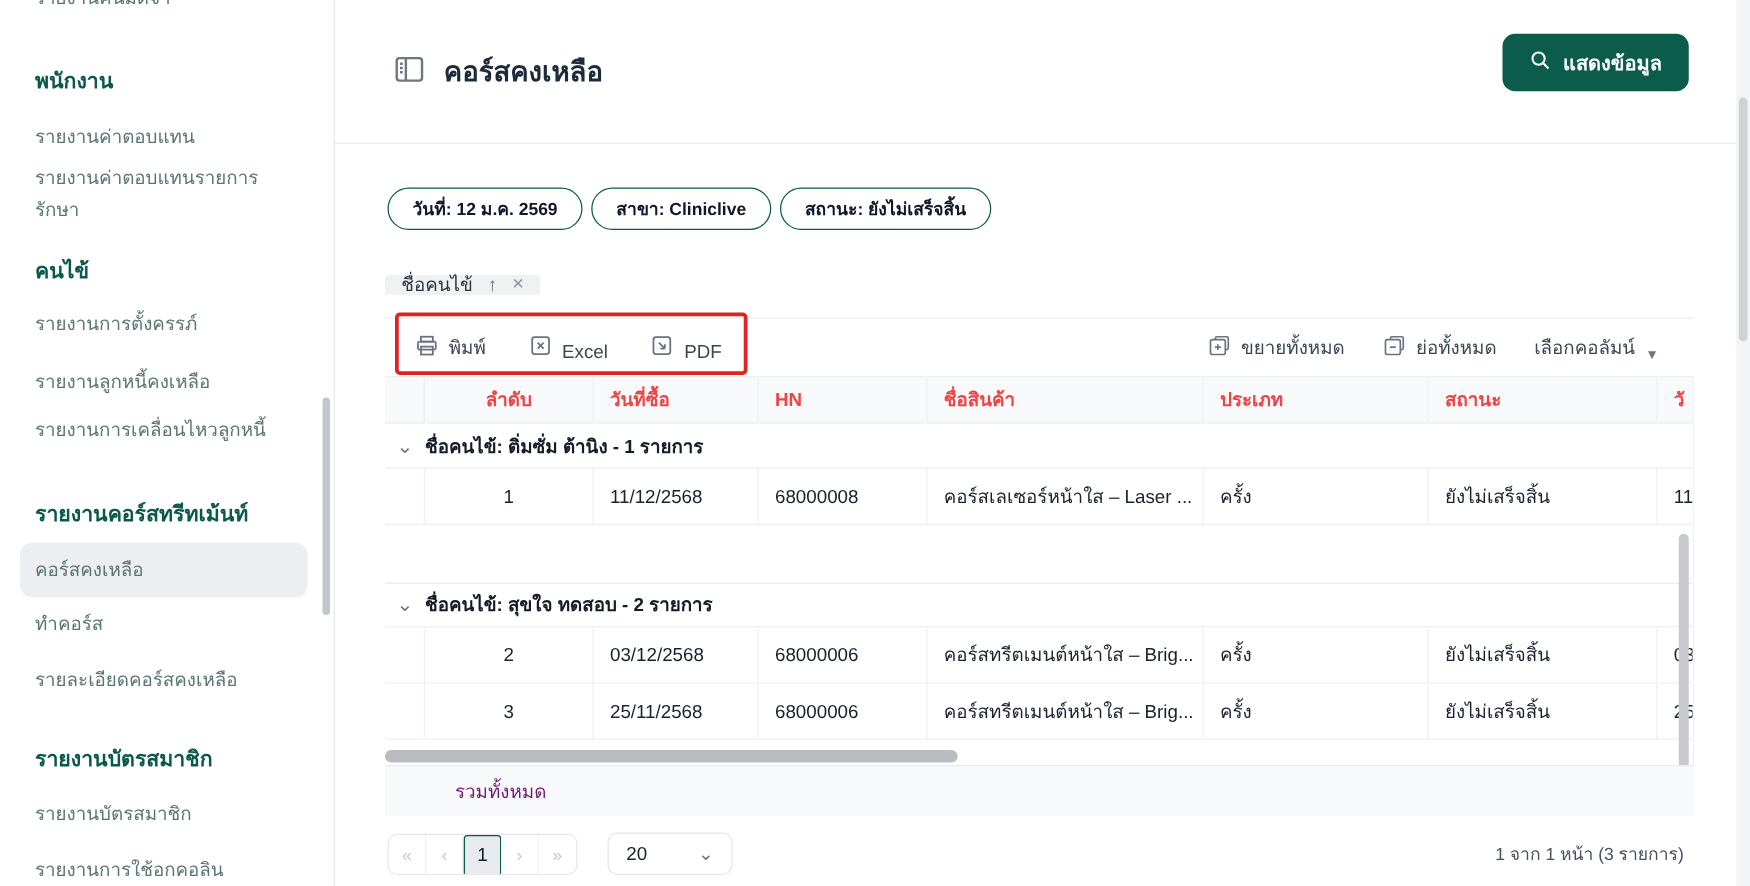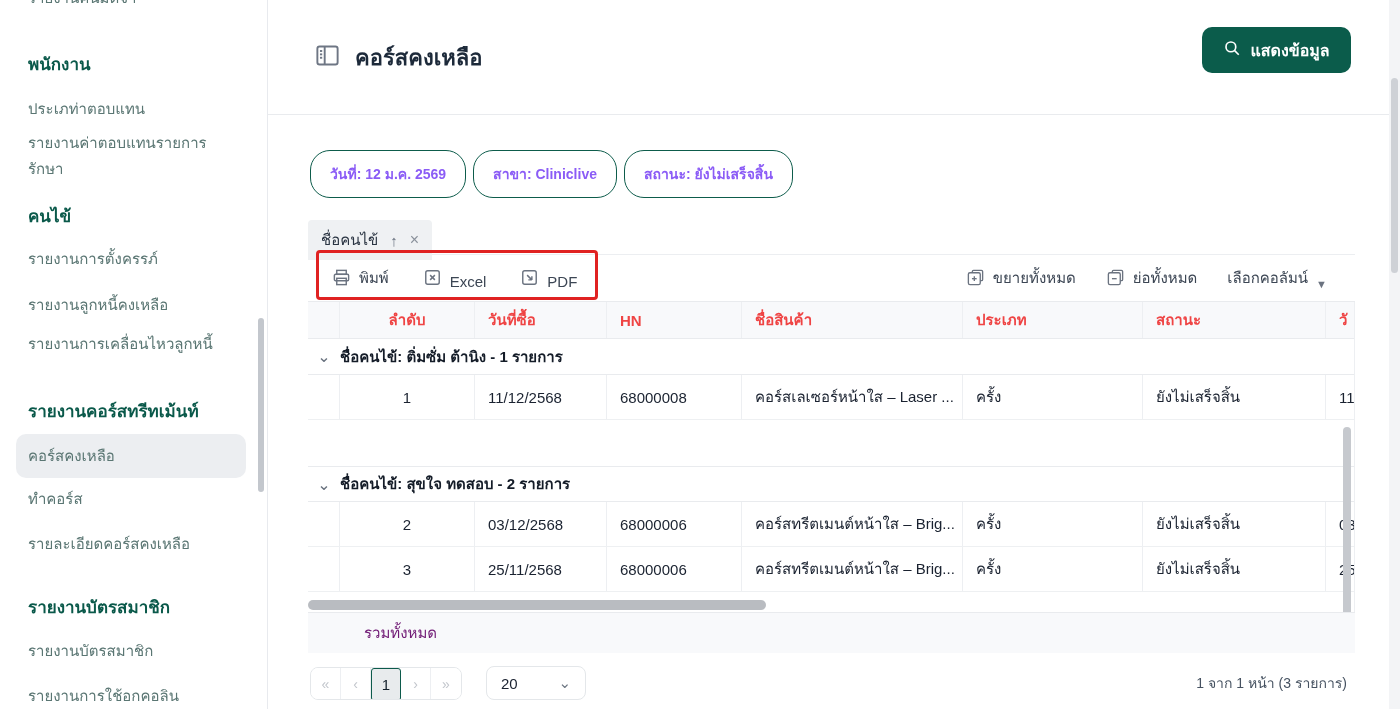--- a/index.html
+++ b/index.html
@@ -30,28 +30,28 @@
               font-size:16px; font-weight:bold; font-family:inherit; display:flex;
               align-items:center; justify-content:center; gap:9px; cursor:pointer; }
 
   
   .win-scroll-track { position:absolute; right:0; top:0; width:11px; height:709px; background:#f3f4f6; }
   .win-scroll-thumb { position:absolute; right:2px; top:78px; width:7px; height:195px;
                       background:#ced1d6; border-radius:4px; }
 
   
   .chips { position:absolute; left:42px; top:150px; display:flex; gap:7px; }
-  .chip { height:48px; border:1.6px solid #0d5c4b; border-radius:20px; color:#8b5cf6;
+  .chip { height:34px; border:1.6px solid #0d5c4b; border-radius:20px; color:#0f172a;
           font-size:14px; font-weight:bold; display:flex; align-items:center;
           padding:0 19px; background:#fff; cursor:pointer; white-space:nowrap; }
 
   
   .grid { position:absolute; left:40px; top:220px; width:1047px; }
   .tab-row { height:35px; border-bottom:1px solid #eceef1; display:flex; align-items:flex-start; }
-  .group-tab { height:40px; background:#eff1f3; border-radius:4px 4px 0 0; display:flex;
+  .group-tab { height:16px; background:#eff1f3; border-radius:4px 4px 0 0; display:flex;
                align-items:center; gap:12px; padding:0 13px; font-size:15px; color:#2a3442; cursor:pointer; }
   .group-tab .sort { color:#6b7480; font-size:15px; cursor:pointer; }
   .group-tab .close { color:#8a919b; font-size:16px; cursor:pointer; }
 
   .toolbar { height:47px; border-bottom:1px solid #e9ebee; display:flex; align-items:center;
              position:relative; font-size:15px; color:#3c4654; }
   .tbtn { display:flex; align-items:flex-end; gap:8px; cursor:pointer; white-space:nowrap; }
   .tbtn svg { flex:0 0 auto; }
   .tb-left { display:flex; gap:34px; padding-left:24px; }
   .tb-right { margin-left:auto; display:flex; gap:30px; align-items:center; padding-right:28px; }
@@ -100,21 +100,21 @@
   .size-select .chev { color:#6b7480; }
   .page-info { position:absolute; right:53px; top:672px; font-size:14px; color:#465261; }
 </style>
 </head>
 <body>
 
 <nav class="sidebar">
   <div class="sb-abs sb-item" style="top:-14px">รายงานคืนมัดจำ</div>
 
   <div class="sb-abs sb-heading" style="top:50px">พนักงาน</div>
-  <div class="sb-abs sb-item" style="top:97px">ประเภท่าตอบแทน</div>
+  <div class="sb-abs sb-item" style="top:97px">รายงานค่าตอบแทน</div>
   <div class="sb-abs sb-item wrap" style="top:130px">รายงานค่าตอบแทนรายการรักษา</div>
 
   <div class="sb-abs sb-heading" style="top:202px">คนไข้</div>
   <div class="sb-abs sb-item" style="top:247px">รายงานการตั้งครรภ์</div>
   <div class="sb-abs sb-item" style="top:293px">รายงานลูกหนี้คงเหลือ</div>
   <div class="sb-abs sb-item" style="top:332px">รายงานการเคลื่อนไหวลูกหนี้</div>
 
   <div class="sb-abs sb-heading" style="top:397px">รายงานคอร์สทรีทเม้นท์</div>
   <div class="sb-active" style="top:434px">คอร์สคงเหลือ</div>
   <div class="sb-abs sb-item" style="top:487px">ทำคอร์ส</div>

